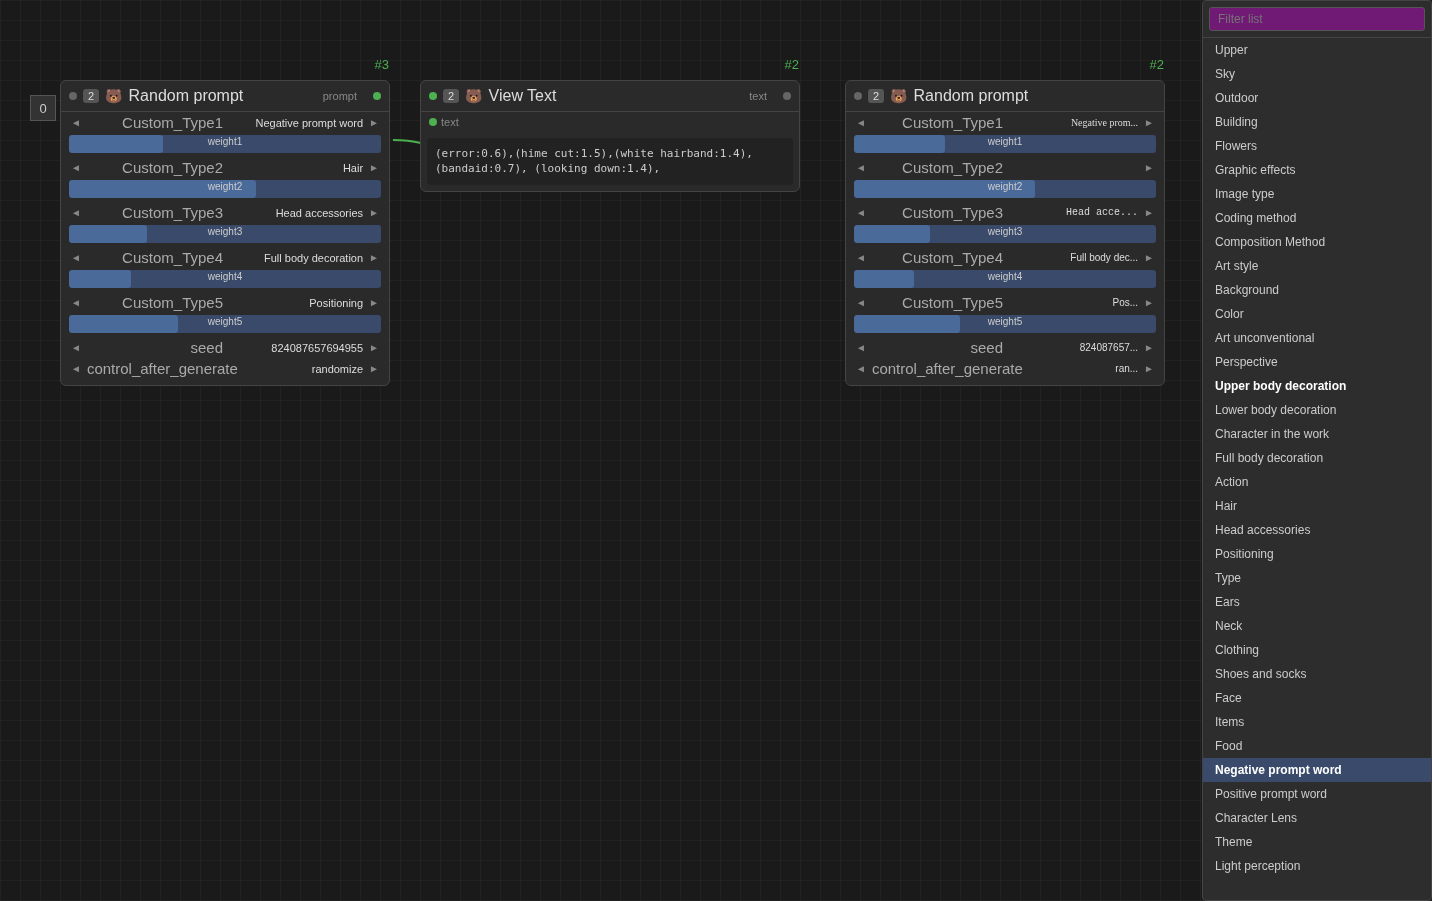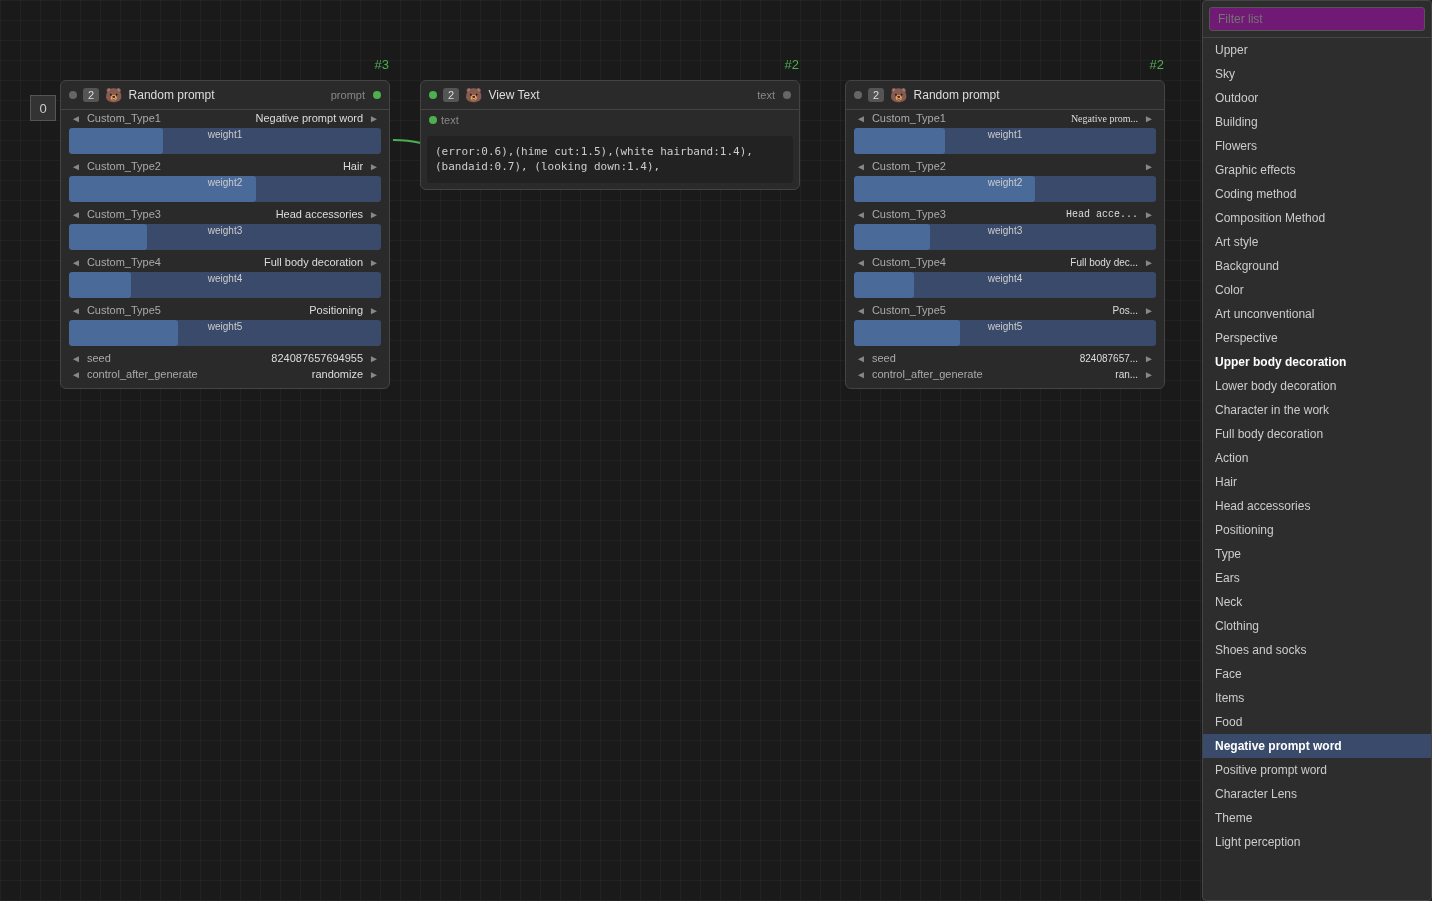--- a/index.html
+++ b/index.html
@@ -56,35 +56,36 @@
       padding: 1px 5px;
       font-size: 11px;
     }
 
     .node-icon {
       font-size: 14px;
     }
 
     .node-title {
       color: #ddd;
-      font-size: 12px;
+      font-size: 16px;
     }
 
     
     .node-row {
       display: flex;
       align-items: center;
       padding: 2px 8px;
       gap: 4px;
     }
 
     .row-label {
       color: #aaa;
-      font-size: 11px;
+      font-size: 15px;
       flex: 1;
+      text-align: right;
     }
 
     .row-value {
       color: #ddd;
       font-size: 11px;
       text-align: right;
       flex: 1;
     }
 
     .arrow-btn {
@@ -94,21 +95,21 @@
       cursor: pointer;
       font-size: 10px;
       padding: 0 2px;
     }
 
     .weight-bar-row {
       padding: 2px 8px 4px 8px;
     }
 
     .weight-bar-bg {
-      height: 26px;
+      height: 18px;
       background: #3a4a6a;
       border-radius: 3px;
       position: relative;
       overflow: hidden;
     }
 
     .weight-bar-fill {
       position: absolute;
       left: 0; top: 0; bottom: 0;
       background: #4a6a9a;
@@ -205,21 +206,21 @@
     .connections-svg {
       position: absolute;
       top: 0; left: 0;
       width: 100%; height: 100%;
       pointer-events: none;
     }
 
     .header-right {
       display: flex;
       align-items: center;
-      gap: 8px;
+      gap: 16px;
       margin-left: auto;
     }
 
     .prompt-label {
       color: #888;
       font-size: 11px;
     }
 
     .text-label {
       color: #888;
@@ -471,20 +472,21 @@
   <div class="dropdown-filter">
     <input type="text" placeholder="Filter list" style="">
   </div>
   <div id="dropdown-list">
       <div class="dropdown-item">Upper</div>
       <div class="dropdown-item">Sky</div>
       <div class="dropdown-item">Outdoor</div>
       <div class="dropdown-item">Building</div>
       <div class="dropdown-item">Flowers</div>
       <div class="dropdown-item">Graphic effects</div>
+      <div class="dropdown-item">Image type</div>
       <div class="dropdown-item">Coding method</div>
       <div class="dropdown-item">Composition Method</div>
       <div class="dropdown-item">Art style</div>
       <div class="dropdown-item">Background</div>
       <div class="dropdown-item">Color</div>
       <div class="dropdown-item">Art unconventional</div>
       <div class="dropdown-item">Perspective</div>
       <div class="dropdown-item section-header">Upper body decoration</div>
       <div class="dropdown-item">Lower body decoration</div>
       <div class="dropdown-item">Character in the work</div>

